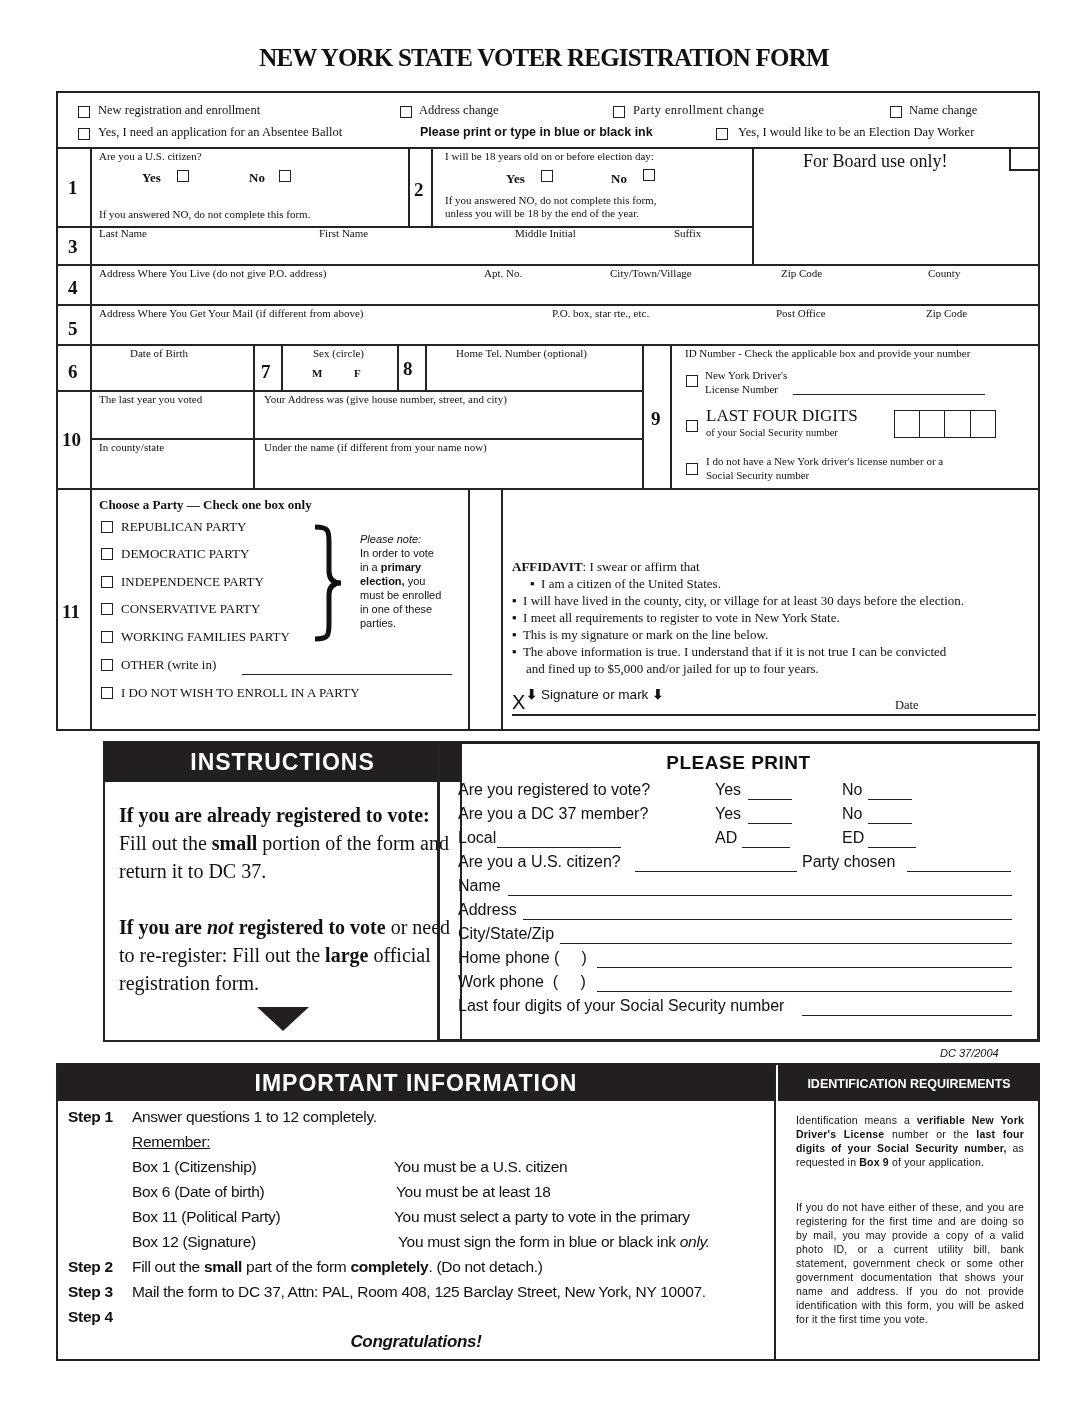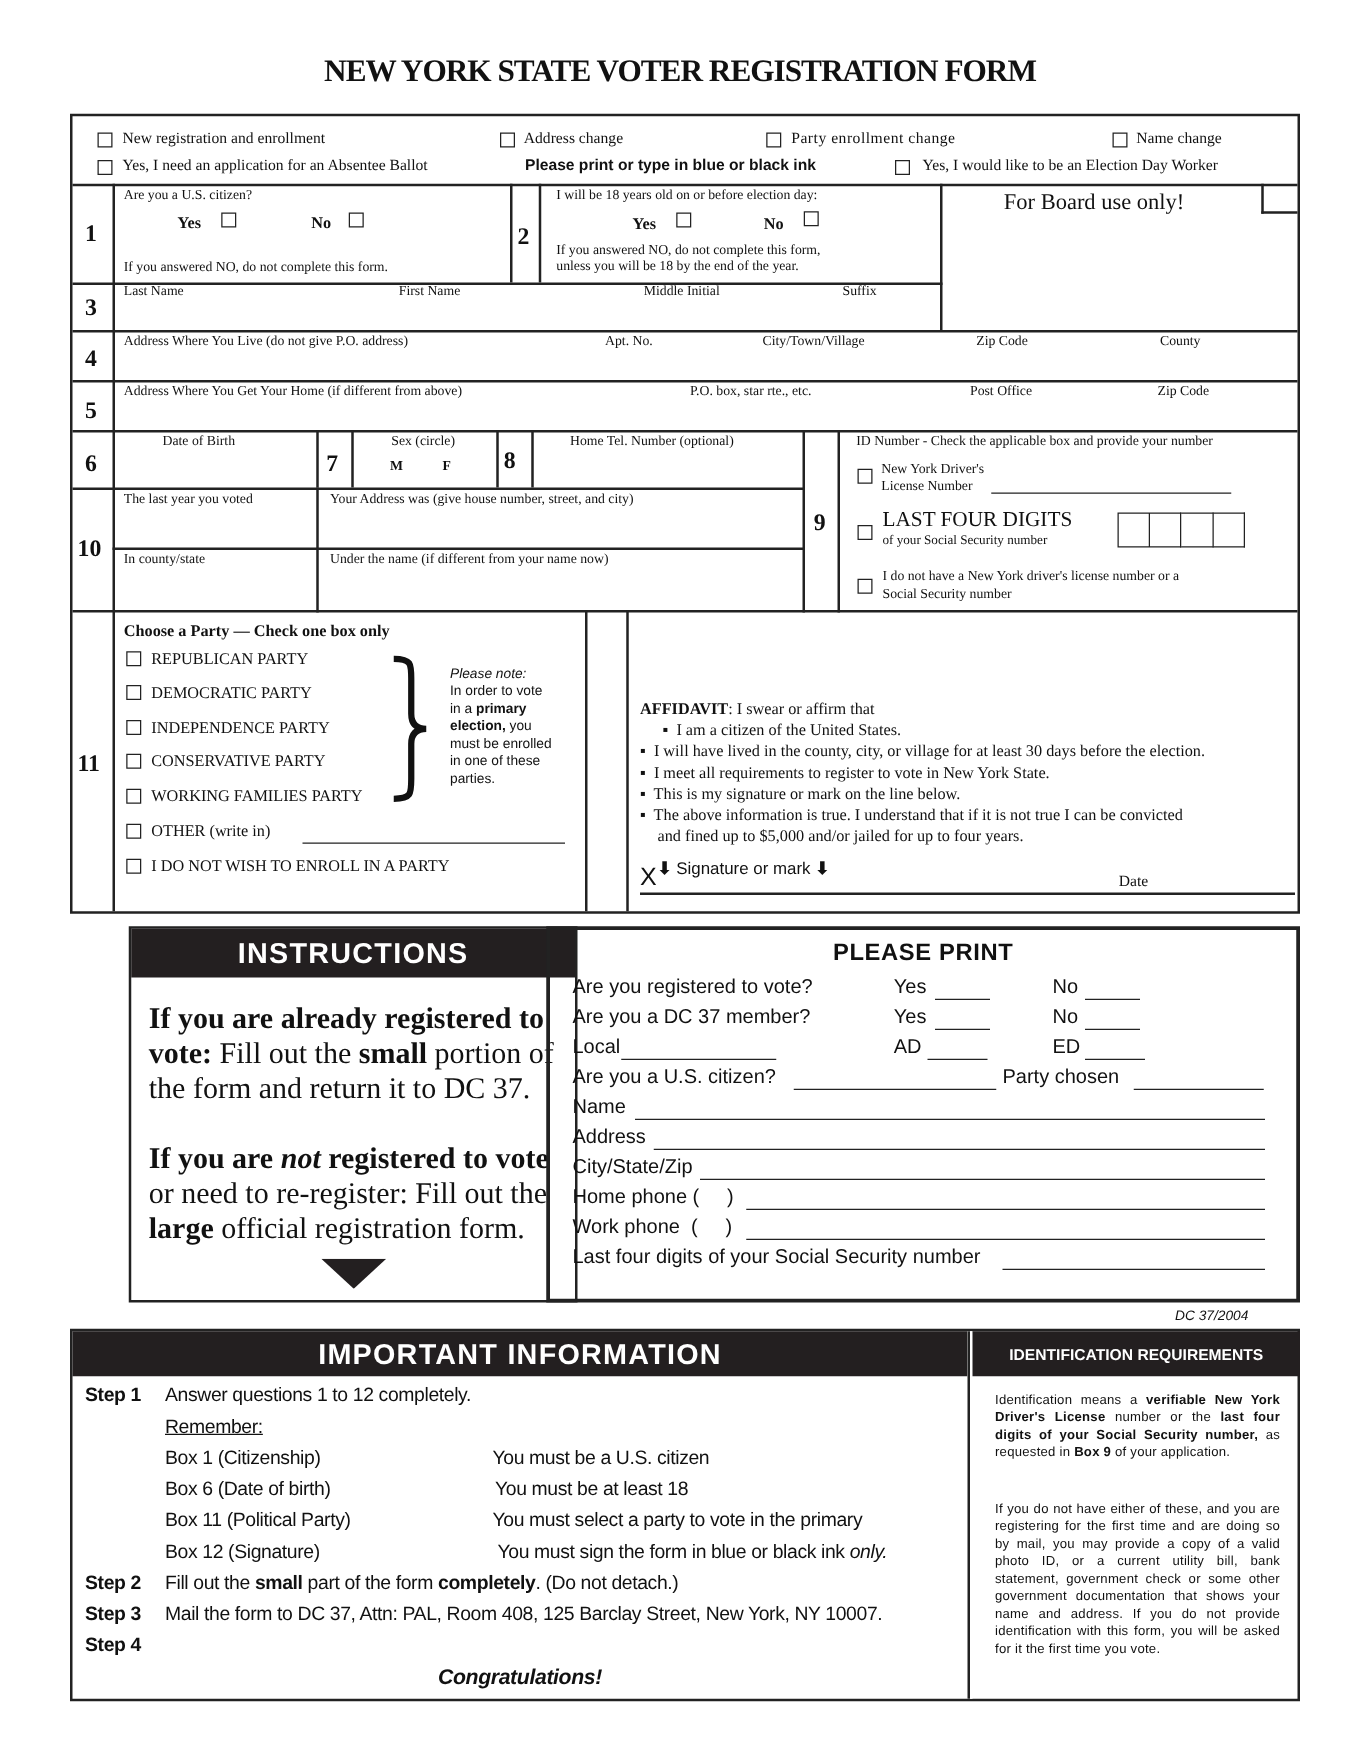--- a/index.html
+++ b/index.html
@@ -14,21 +14,21 @@
   .lbl { position: absolute; font-size: 12.5px; white-space: nowrap; }
   .sm { position: absolute; font-size: 11px; white-space: nowrap; }
   .num { position: absolute; font-weight: bold; font-size: 19px; }
   .sans { font-family: "Liberation Sans", sans-serif; }
   .field { position: absolute; background: transparent; border: none; outline: none; }
   .party { position: absolute; font-size: 13px; white-space: nowrap; }
   .note { position: absolute; font-family: "Liberation Sans", sans-serif; font-size: 11px; line-height: 14px; }
   .aff { position: absolute; font-size: 13px; line-height: 17px; white-space: nowrap; margin-top: 48px; }
   .box-instr { left: 56px; top: 741px; width: 359px; height: 301px; border: 2px solid #222; margin-left: 47px; }
   .instr-head { position: absolute; left: 0; top: 0; width: 100%; height: 39px; background: #231f20; color: #fff; font-family: "Liberation Sans", sans-serif; font-weight: bold; font-size: 23px; text-align: center; line-height: 39px; letter-spacing: 1px; }
-  .instr-p { position: absolute; left: 14px; width: 340px; font-size: 24px; line-height: 28px; }
+  .instr-p { position: absolute; left: 14px; width: 340px; font-size: 20px; line-height: 28px; }
   .box-print { left: 437px; top: 741px; width: 603px; height: 301px; border: 3px solid #222; }
   .pp { position: absolute; font-family: "Liberation Sans", sans-serif; font-size: 16px; white-space: nowrap; }
   .dc { left: 940px; top: 1047px; font-family: "Liberation Sans", sans-serif; font-style: italic; font-size: 11px; }
   .box-imp { left: 56px; top: 1063px; width: 984px; height: 298px; border: 2px solid #222; }
   .imp-head { position: absolute; left: 0; top: 0; width: 716px; height: 36px; background: #231f20; color: #fff; font-family: "Liberation Sans", sans-serif; font-weight: bold; font-size: 23px; text-align: center; line-height: 36px; letter-spacing: 1px; }
   .id-head { position: absolute; left: 720px; top: 0; width: 262px; height: 36px; background: #231f20; color: #fff; font-family: "Liberation Sans", sans-serif; font-weight: bold; font-size: 12.5px; text-align: center; line-height: 38px; }
   .imp-divider { position: absolute; left: 716px; top: 0; width: 4px; height: 294px; background: #fff; border-left: 2px solid #222; }
   .st { position: absolute; font-family: "Liberation Sans", sans-serif; font-size: 15.5px; white-space: nowrap; letter-spacing: -0.3px; }
   .id-text { position: absolute; left: 738px; width: 228px; font-family: "Liberation Sans", sans-serif; font-size: 10.5px; line-height: 14px; text-align: justify; letter-spacing: 0.2px; }
 </style>
@@ -97,21 +97,21 @@
   <div class="sm" style="left:41px;top:174px;">Address Where You Live (do not give P.O. address)</div>
   <div class="sm" style="left:426px;top:174px;">Apt. No.</div>
   <div class="sm" style="left:552px;top:174px;">City/Town/Village</div>
   <div class="sm" style="left:723px;top:174px;">Zip Code</div>
   <div class="sm" style="left:870px;top:174px;">County</div>
   <input class="field" style="left: 40px; top: 188px; width: 935px; height: 22px;">
 
   <div class="line-h" style="left:0;top:211px;width:980px;"></div>
 
   <div class="num" style="left:10px;top:225px;">5</div>
-  <div class="sm" style="left:41px;top:214px;">Address Where You Get Your Home (if different from above)</div>
+  <div class="sm" style="left:41px;top:214px;">Address Where You Get Your Mail (if different from above)</div>
   <div class="sm" style="left:494px;top:214px;">P.O. box, star rte., etc.</div>
   <div class="sm" style="left:718px;top:214px;">Post Office</div>
   <div class="sm" style="left:868px;top:214px;">Zip Code</div>
   <input class="field" style="left: 40px; top: 228px; width: 935px; height: 22px;">
 
   <div class="line-h" style="left:0;top:251px;width:980px;"></div>
 
   <div class="num" style="left:10px;top:268px;">6</div>
   <div class="sm" style="left:72px;top:254px;">Date of Birth</div>
   <input class="field" style="left: 40px; top: 270px; width: 150px; height: 22px;">

